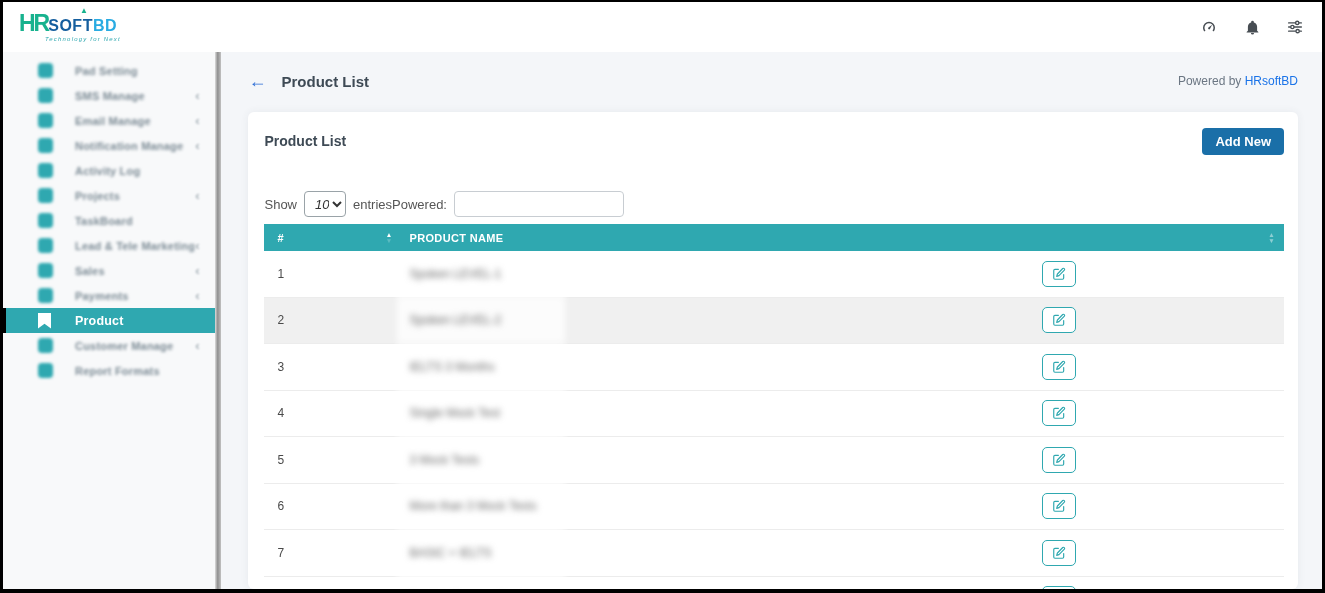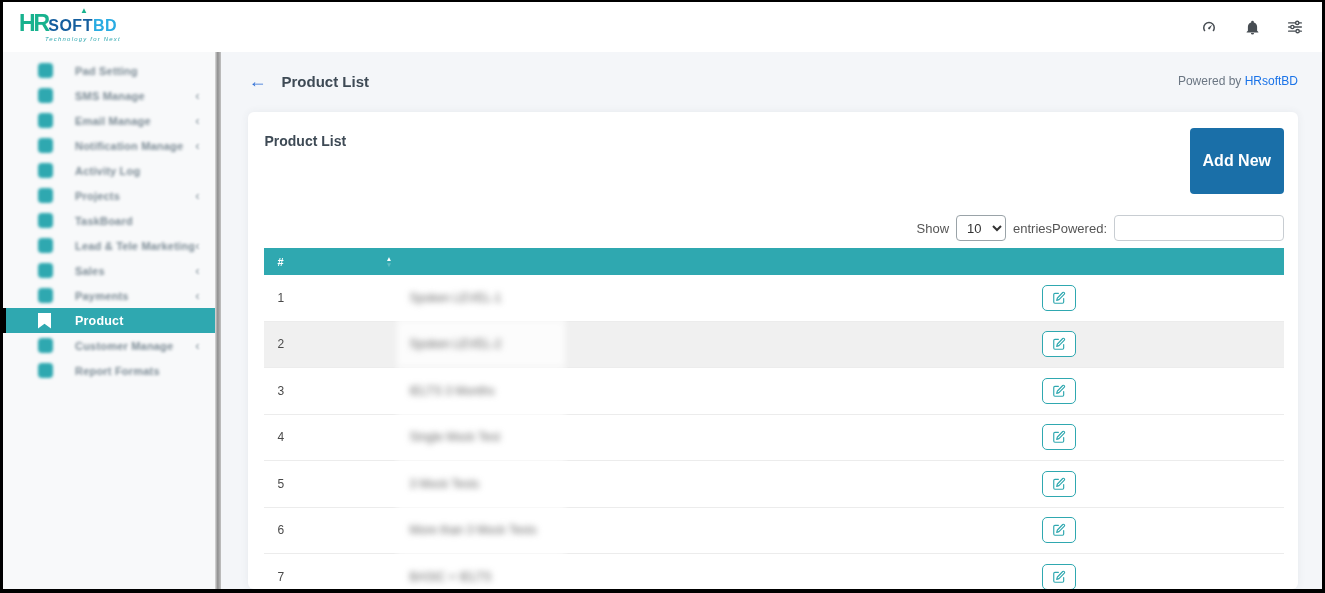--- a/index.html
+++ b/index.html
@@ -50,28 +50,28 @@
                 background:none; border:none; cursor:pointer; line-height:1; }
   .page-title { font-size:15px; font-weight:bold; color:#3e4a55; }
   .powered { margin-left:auto; font-size:12px; color:#6b7683; }
   .powered a { color:#1a73e8; text-decoration:none; cursor:pointer; }
 
   .card { margin-top:14px; background:#fff; border-radius:6px;
           box-shadow:0 0 8px rgba(60,70,90,.07); padding:16px 14px 0 16px;
           flex:1; display:flex; flex-direction:column; min-height:0; overflow:hidden; }
   .card-head { display:flex; justify-content:space-between; align-items:flex-start; flex:0 0 26px; }
   .card-title { font-size:14px; font-weight:600; color:#3e4a55; padding-top:5px; }
-  .add-new { background:#1a6fa8; color:#fff; font-size:16px; font-weight:600; border:none;
-             border-radius:4px; padding:24px 13px; cursor:pointer; }
-
-  .controls { display:flex; justify-content:flex-end; align-items:center;
-              margin-top:21px; margin-bottom:7px; flex:0 0 26px; }
+  .add-new { background:#1a6fa8; color:#fff; font-size:13px; font-weight:600; border:none;
+             border-radius:4px; padding:6px 13px; cursor:pointer; }
+
+  .controls { display:flex; justify-content:flex-start; align-items:center;
+              margin-top:36px; margin-bottom:7px; flex:0 0 26px; }
   .ctl-left, .ctl-right { display:flex; align-items:center; gap:7px; font-size:13px; color:#555; }
-  .page-size { width:50px; height:26px; border:1px solid #9aa3a8; border-radius:4px;
-               font-size:13px; color:#333; padding-left:6px; background:#fff; }
+  .page-size { width:42px; height:26px; border:1px solid #9aa3a8; border-radius:4px;
+               font-size:13px; color:#333; padding-left:6px; background:#fff;font-style:italic; }
   .search-input { width:170px; height:26px; border:1px solid #c8cdd2; border-radius:4px;
                   padding:0 8px; font-size:13px; }
 
   
   .thead { display:flex; background:#2fa8b0; height:27px; align-items:center; color:#fff;
            flex:0 0 27px; }
   .th { font-size:11px; font-weight:bold; letter-spacing:.35px; display:flex;
         align-items:center; justify-content:space-between; height:100%; cursor:pointer; }
   .th-num { width:137px; padding-left:13px; }
   .th-name { flex:1; padding-left:8px; }
@@ -233,20 +233,27 @@
         </div>
 
         <div class="thead">
           <div class="th th-num">
             <span>#</span>
             <span class="sort sorted">
                 <span class="su">▲</span>
                 <span class="sd">▼</span>
               </span>
           </div>
+          <div class="th th-name">
+            <span>PRODUCT NAME</span>
+            <span class="sort">
+                <span class="su">▲</span>
+                <span class="sd">▼</span>
+              </span>
+          </div>
         </div>
 
         <div class="tbody">
 
           <div class="tr">
             <div class="td-num">1</div>
             <div class="td-name"><span class="name-patch"></span><span class="blur-name">Spoken LEVEL-1</span></div>
             <div class="td-action">
               <button class="edit-btn">
                   <svg width="14" height="14" viewBox="0 0 24 24" fill="none" stroke="#2fa8b0" stroke-width="2" stroke-linecap="round" stroke-linejoin="round">

